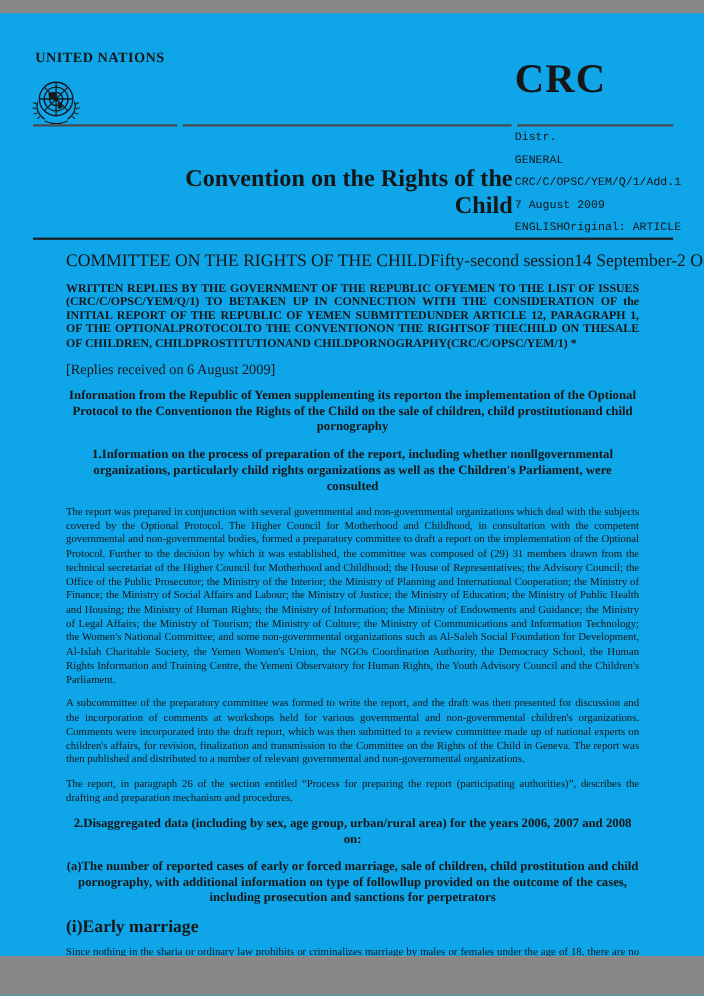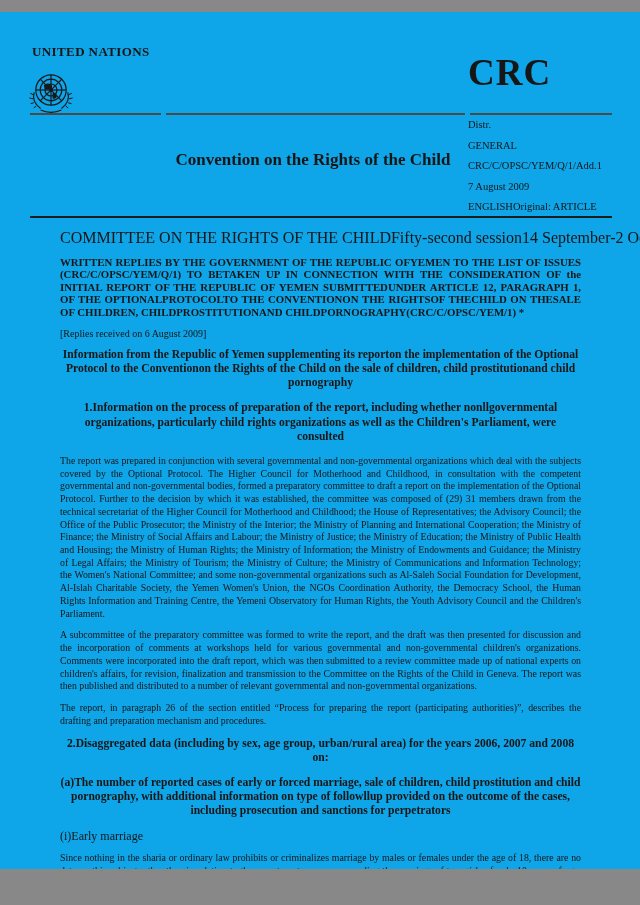--- a/index.html
+++ b/index.html
@@ -22,46 +22,46 @@
     position:absolute;left:468px;top:42px;
     font-size:37px;font-weight:bold;letter-spacing:1px;line-height:1;
   }
   .rule{position:absolute;height:2px;background:#4a4a4a;top:101px;}
   .rule-a{left:30px;width:131px;}
   .rule-b{left:166px;width:299px;}
   .rule-c{left:470px;width:142px;}
   .rule-thick{position:absolute;top:204px;left:30px;width:582px;height:2px;background:#1d1d1d;}
   .doc-title{
     position:absolute;left:160px;top:138px;width:306px;
-    text-align:center;font-weight:bold;font-size:17px;line-height:1.12;
+    text-align:right;font-weight:bold;font-size:22px;line-height:1.12;
   }
   .distr-block{
     position:absolute;left:468px;top:103px;width:160px;
     font-size:10.5px;
   }
-  .distr-block .line{height:20.6px;line-height:20.6px;white-space:nowrap;}
+  .distr-block .line{height:20.6px;line-height:20.6px;white-space:nowrap;font-family:Liberation Mono, monospace;}
   
   .body{
     position:absolute;left:60px;top:217px;width:521px;
   }
   .session-line{font-size:16px;margin:0 0 9px 0;white-space:nowrap;}
   .subject{
     font-weight:bold;font-size:10.8px;line-height:1.15;
     text-align:justify;margin:0 0 10px 0;
   }
-  .replies{font-size:10px;margin:0 0 9px 0;}
+  .replies{font-size:13px;margin:0 0 9px 0;}
   .heading{
     font-weight:bold;font-size:11.6px;line-height:1.22;
     margin:0 0 11px 0;text-align:center;
   }
   .para{
     font-size:9.8px;line-height:1.3;
     text-align:justify;margin:0 0 9px 0;
   }
-  .heading-small{font-weight:normal;font-size:12px;margin:0 0 8px 0;}
+  .heading-small{font-weight:bold;font-size:16px;margin:0 0 8px 0;}
 </style>
 </head>
 <body>
 
 <div class="page">
 
   <div class="org-name">UNITED NATIONS</div>
 
   <span class="emblem">
     <svg viewBox="0 0 120 120" width="48" height="48" aria-hidden="true">

